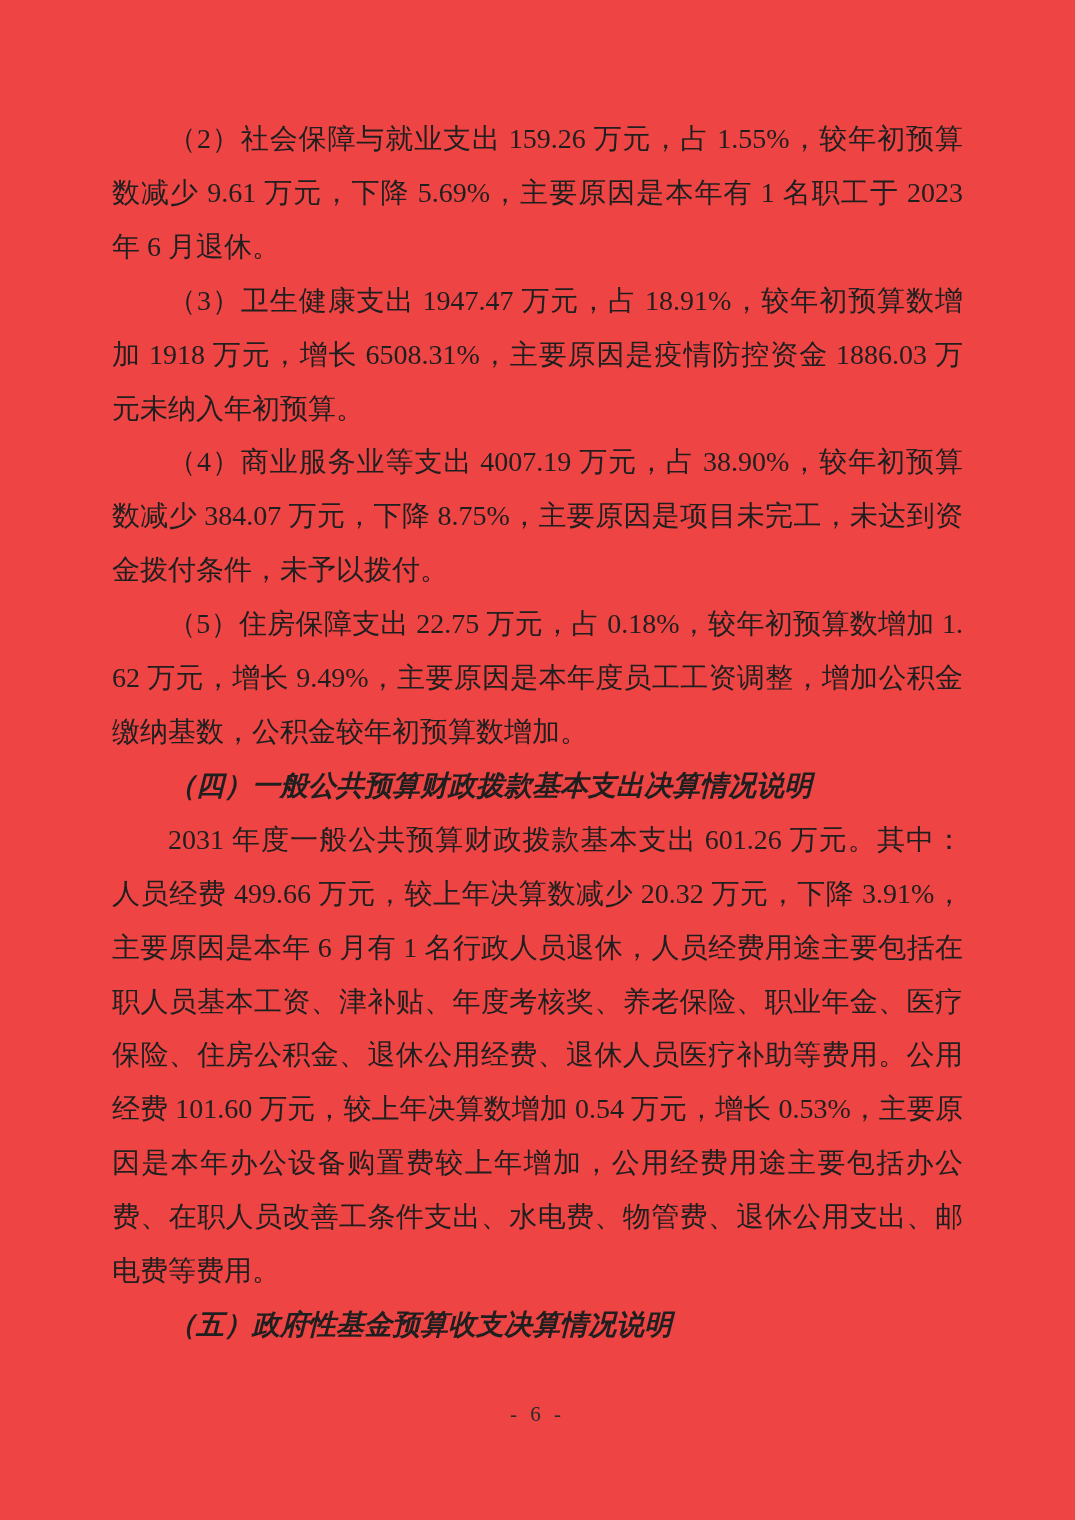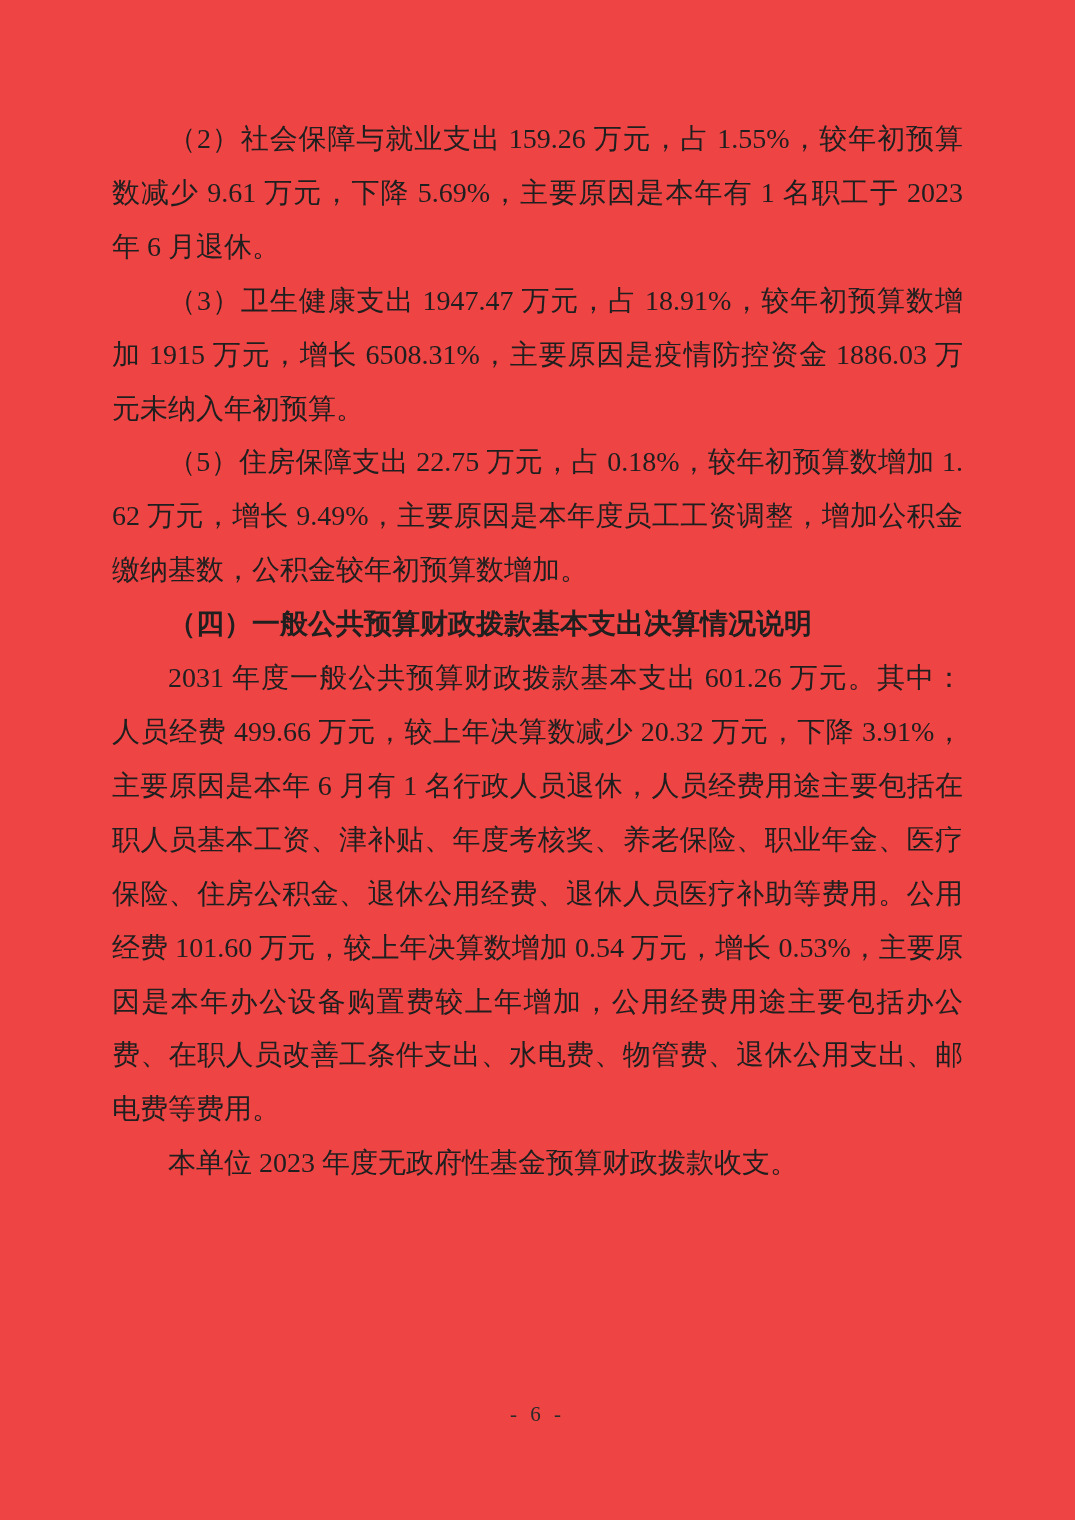--- a/index.html
+++ b/index.html
@@ -35,38 +35,40 @@
     font-size: 28px;
     line-height: 53.9px;
     text-indent: 2em;
     text-align: justify;
     text-justify: inter-character;
     word-break: break-all;
   }
   .content p.heading {
     font-weight: bold;
     text-align: left;
+    font-style: italic;
   }
   .footer {
     position: absolute;
     left: 0;
     top: 1402px;
     width: 1075px;
     text-align: center;
     font-size: 21px;
     letter-spacing: 4px;
     color: #2a2a2a;
   }
 </style>
 </head>
 <body>
 
 <div class="page">
   <div class="content">
     <p>（2）社会保障与就业支出 159.26 万元，占 1.55%，较年初预算数减少 9.61 万元，下降 5.69%，主要原因是本年有 1 名职工于 2023 年 6 月退休。</p>
-    <p>（3）卫生健康支出 1947.47 万元，占 18.91%，较年初预算数增加 1915 万元，增长 6508.31%，主要原因是疫情防控资金 1886.03 万元未纳入年初预算。</p>
+    <p>（3）卫生健康支出 1947.47 万元，占 18.91%，较年初预算数增加 1918 万元，增长 6508.31%，主要原因是疫情防控资金 1886.03 万元未纳入年初预算。</p>
+    <p>（4）商业服务业等支出 4007.19 万元，占 38.90%，较年初预算数减少 384.07 万元，下降 8.75%，主要原因是项目未完工，未达到资金拨付条件，未予以拨付。</p>
     <p>（5）住房保障支出 22.75 万元，占 0.18%，较年初预算数增加 1.62 万元，增长 9.49%，主要原因是本年度员工工资调整，增加公积金缴纳基数，公积金较年初预算数增加。</p>
     <p class="heading">（四）一般公共预算财政拨款基本支出决算情况说明</p>
     <p>2031 年度一般公共预算财政拨款基本支出 601.26 万元。其中：人员经费 499.66 万元，较上年决算数减少 20.32 万元，下降 3.91%，主要原因是本年 6 月有 1 名行政人员退休，人员经费用途主要包括在职人员基本工资、津补贴、年度考核奖、养老保险、职业年金、医疗保险、住房公积金、退休公用经费、退休人员医疗补助等费用。公用经费 101.60 万元，较上年决算数增加 0.54 万元，增长 0.53%，主要原因是本年办公设备购置费较上年增加，公用经费用途主要包括办公费、在职人员改善工条件支出、水电费、物管费、退休公用支出、邮电费等费用。</p>
-    <p>本单位 2023 年度无政府性基金预算财政拨款收支。</p>
+    <p class="heading">（五）政府性基金预算收支决算情况说明</p>
   </div>
   <div class="footer">- 6 -</div>
 </div>
 
 </body></html>

